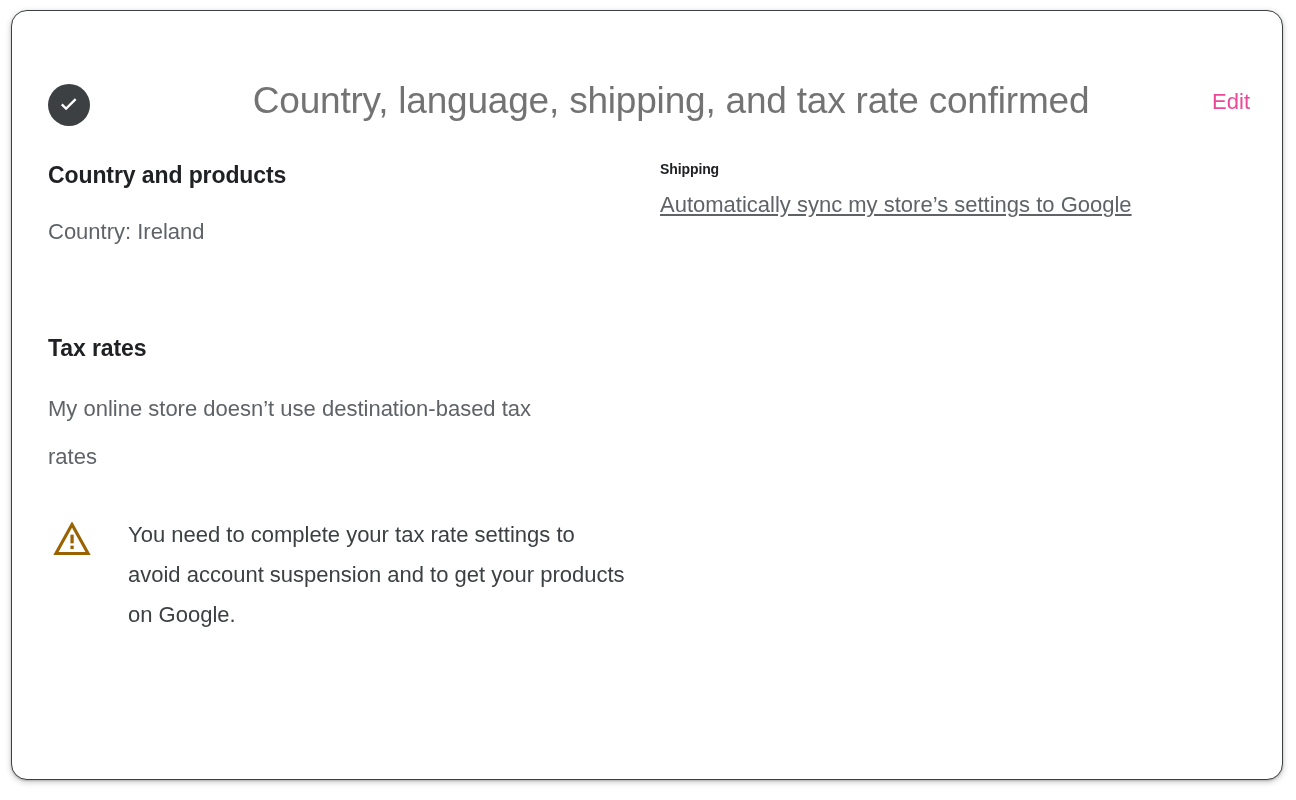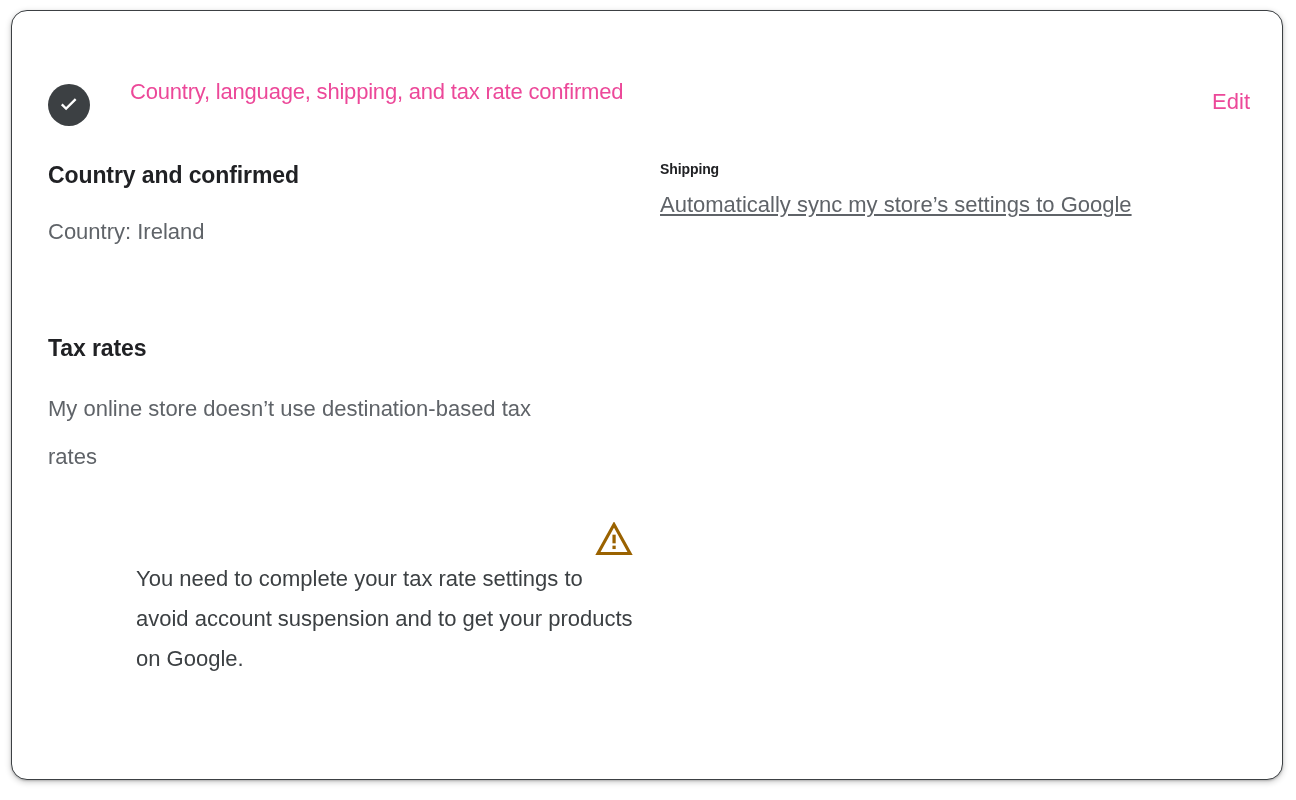--- a/index.html
+++ b/index.html
@@ -57,26 +57,27 @@
   }
   #status-check-icon svg {
     display: block;
   }
 
   #header-title {
     flex: 1 1 auto;
     margin: 0;
     padding-left: 40px;
     padding-top: 67px;
-    font-size: 22px;
+    font-size: 37px;
     font-weight: 400;
     line-height: 1.25;
     letter-spacing: -0.2px;
-    color: #ec4899;
+    color: #737373;
     white-space: nowrap;
+    text-align: center;
   }
 
   #edit-link {
     flex: 0 0 auto;
     margin-top: 78px;
     font-size: 22px;
     font-weight: 500;
     line-height: 1.2;
     color: #ec4899;
     text-decoration: none;
@@ -139,24 +140,23 @@
     text-decoration: underline;
   }
   #tax-rate-body {
     max-width: 520px;
     line-height: 48px;
   }
 
   
   #tax-warning {
     display: flex;
-    align-items: flex-end;
+    align-items: flex-start;
     margin-top: 34px;
     padding-left: 2px;
-    flex-direction: column;
   }
   #warning-triangle-icon {
     flex: 0 0 auto;
     width: 44px;
     height: 40px;
     margin-top: 4px;
     display: flex;
     align-items: center;
     justify-content: center;
   }
@@ -189,21 +189,21 @@
     <h1 id="header-title">Country, language, shipping, and tax rate confirmed</h1>
 
     <a id="edit-link" href="#">Edit</a>
   </div>
 
   <div id="body-columns">
 
     <div id="column-left">
 
       <div class="section">
-        <h2 class="section-heading">Country and confirmed</h2>
+        <h2 class="section-heading">Country and products</h2>
         <p class="section-body">
           <span class="line">Country: Ireland</span>
         </p>
       </div>
 
       <div class="section">
         <h2 class="section-heading">Tax rates</h2>
         <p id="tax-rate-body" class="section-body">My online store doesn’t use destination-based tax rates</p>
 
         <div id="tax-warning">

